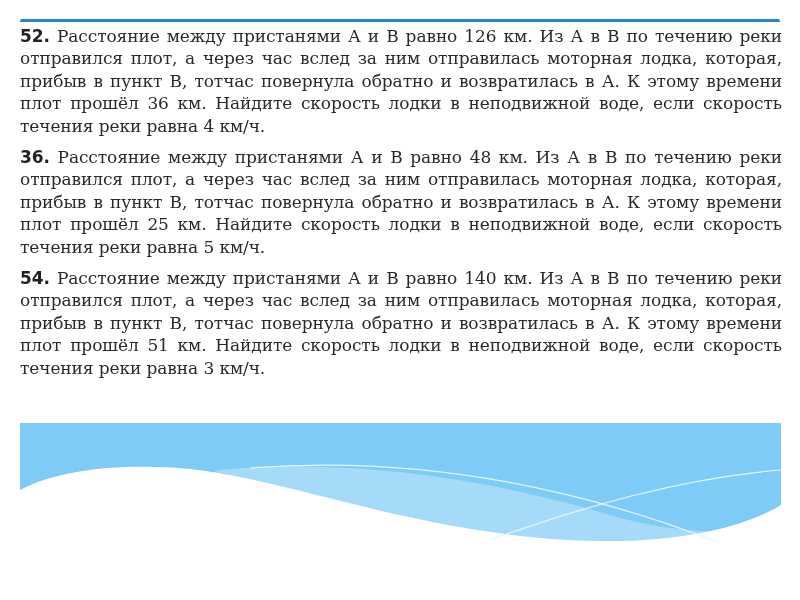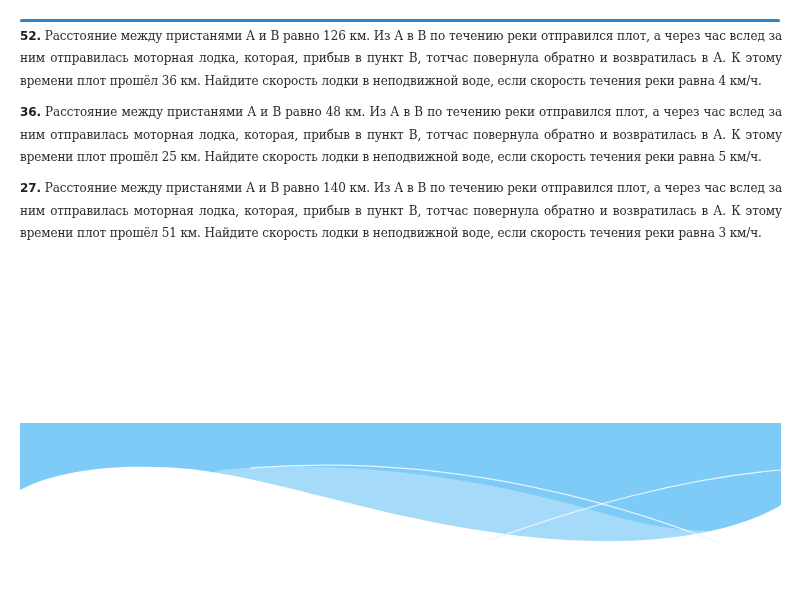--- a/index.html
+++ b/index.html
@@ -10,21 +10,21 @@
       color: #2a2a2a;
     }
     .top-rule {
       position: absolute; left: 20px; top: 19px; width: 760px; height: 3px;
       background: #2a86c8; border-radius: 2px 2px 0 0;
     }
     .content {
       position: absolute; left: 20px; top: 25px; width: 762px;
     }
     .problem {
-      font-size: 12px; line-height: 22.4px;
+      font-size: 17px; line-height: 22.4px;
       text-align: justify; text-align-last: left;
       margin: 0 0 9px 0; letter-spacing: -0.1px;
     }
     .problem .num {
       font-family: "DejaVu Sans", "Liberation Sans", sans-serif;
       font-weight: bold; color: #222;
     }
     .wave {
       position: absolute; left: 20px; top: 423px; width: 761px; height: 125px;
     }
@@ -37,21 +37,21 @@
 <div class="content">
   <p class="problem">
     <span class="num">52.</span>
     <span>Расстояние между пристанями А и В равно 126 км. Из А в В по течению реки отправился плот, а через час вслед за ним отправилась моторная лодка, которая, прибыв в пункт В, тотчас повернула обратно и возвратилась в А. К этому времени плот прошёл 36 км. Найдите скорость лодки в неподвижной воде, если скорость течения реки равна 4 км/ч.</span>
   </p>
   <p class="problem">
     <span class="num">36.</span>
     <span>Расстояние между пристанями А и В равно 48 км. Из А в В по течению реки отправился плот, а через час вслед за ним отправилась моторная лодка, которая, прибыв в пункт В, тотчас повернула обратно и возвратилась в А. К этому времени плот прошёл 25 км. Найдите скорость лодки в неподвижной воде, если скорость течения реки равна 5 км/ч.</span>
   </p>
   <p class="problem">
-    <span class="num">27.</span>
+    <span class="num">54.</span>
     <span>Расстояние между пристанями А и В равно 140 км. Из А в В по течению реки отправился плот, а через час вслед за ним отправилась моторная лодка, которая, прибыв в пункт В, тотчас повернула обратно и возвратилась в А. К этому времени плот прошёл 51 км. Найдите скорость лодки в неподвижной воде, если скорость течения реки равна 3 км/ч.</span>
   </p>
 </div>
 
 <svg class="wave" viewBox="0 0 761 125" preserveAspectRatio="none" xmlns="http://www.w3.org/2000/svg">
 
   <rect x="0" y="0" width="761" height="125" fill="#7ecbf8"></rect>
 
   <path d="M 200 47 C 330 35, 470 55, 600 95 C 680 115, 730 110, 761 95 L 761 125 L 0 125 Z" fill="#a6daf9"></path>
 

